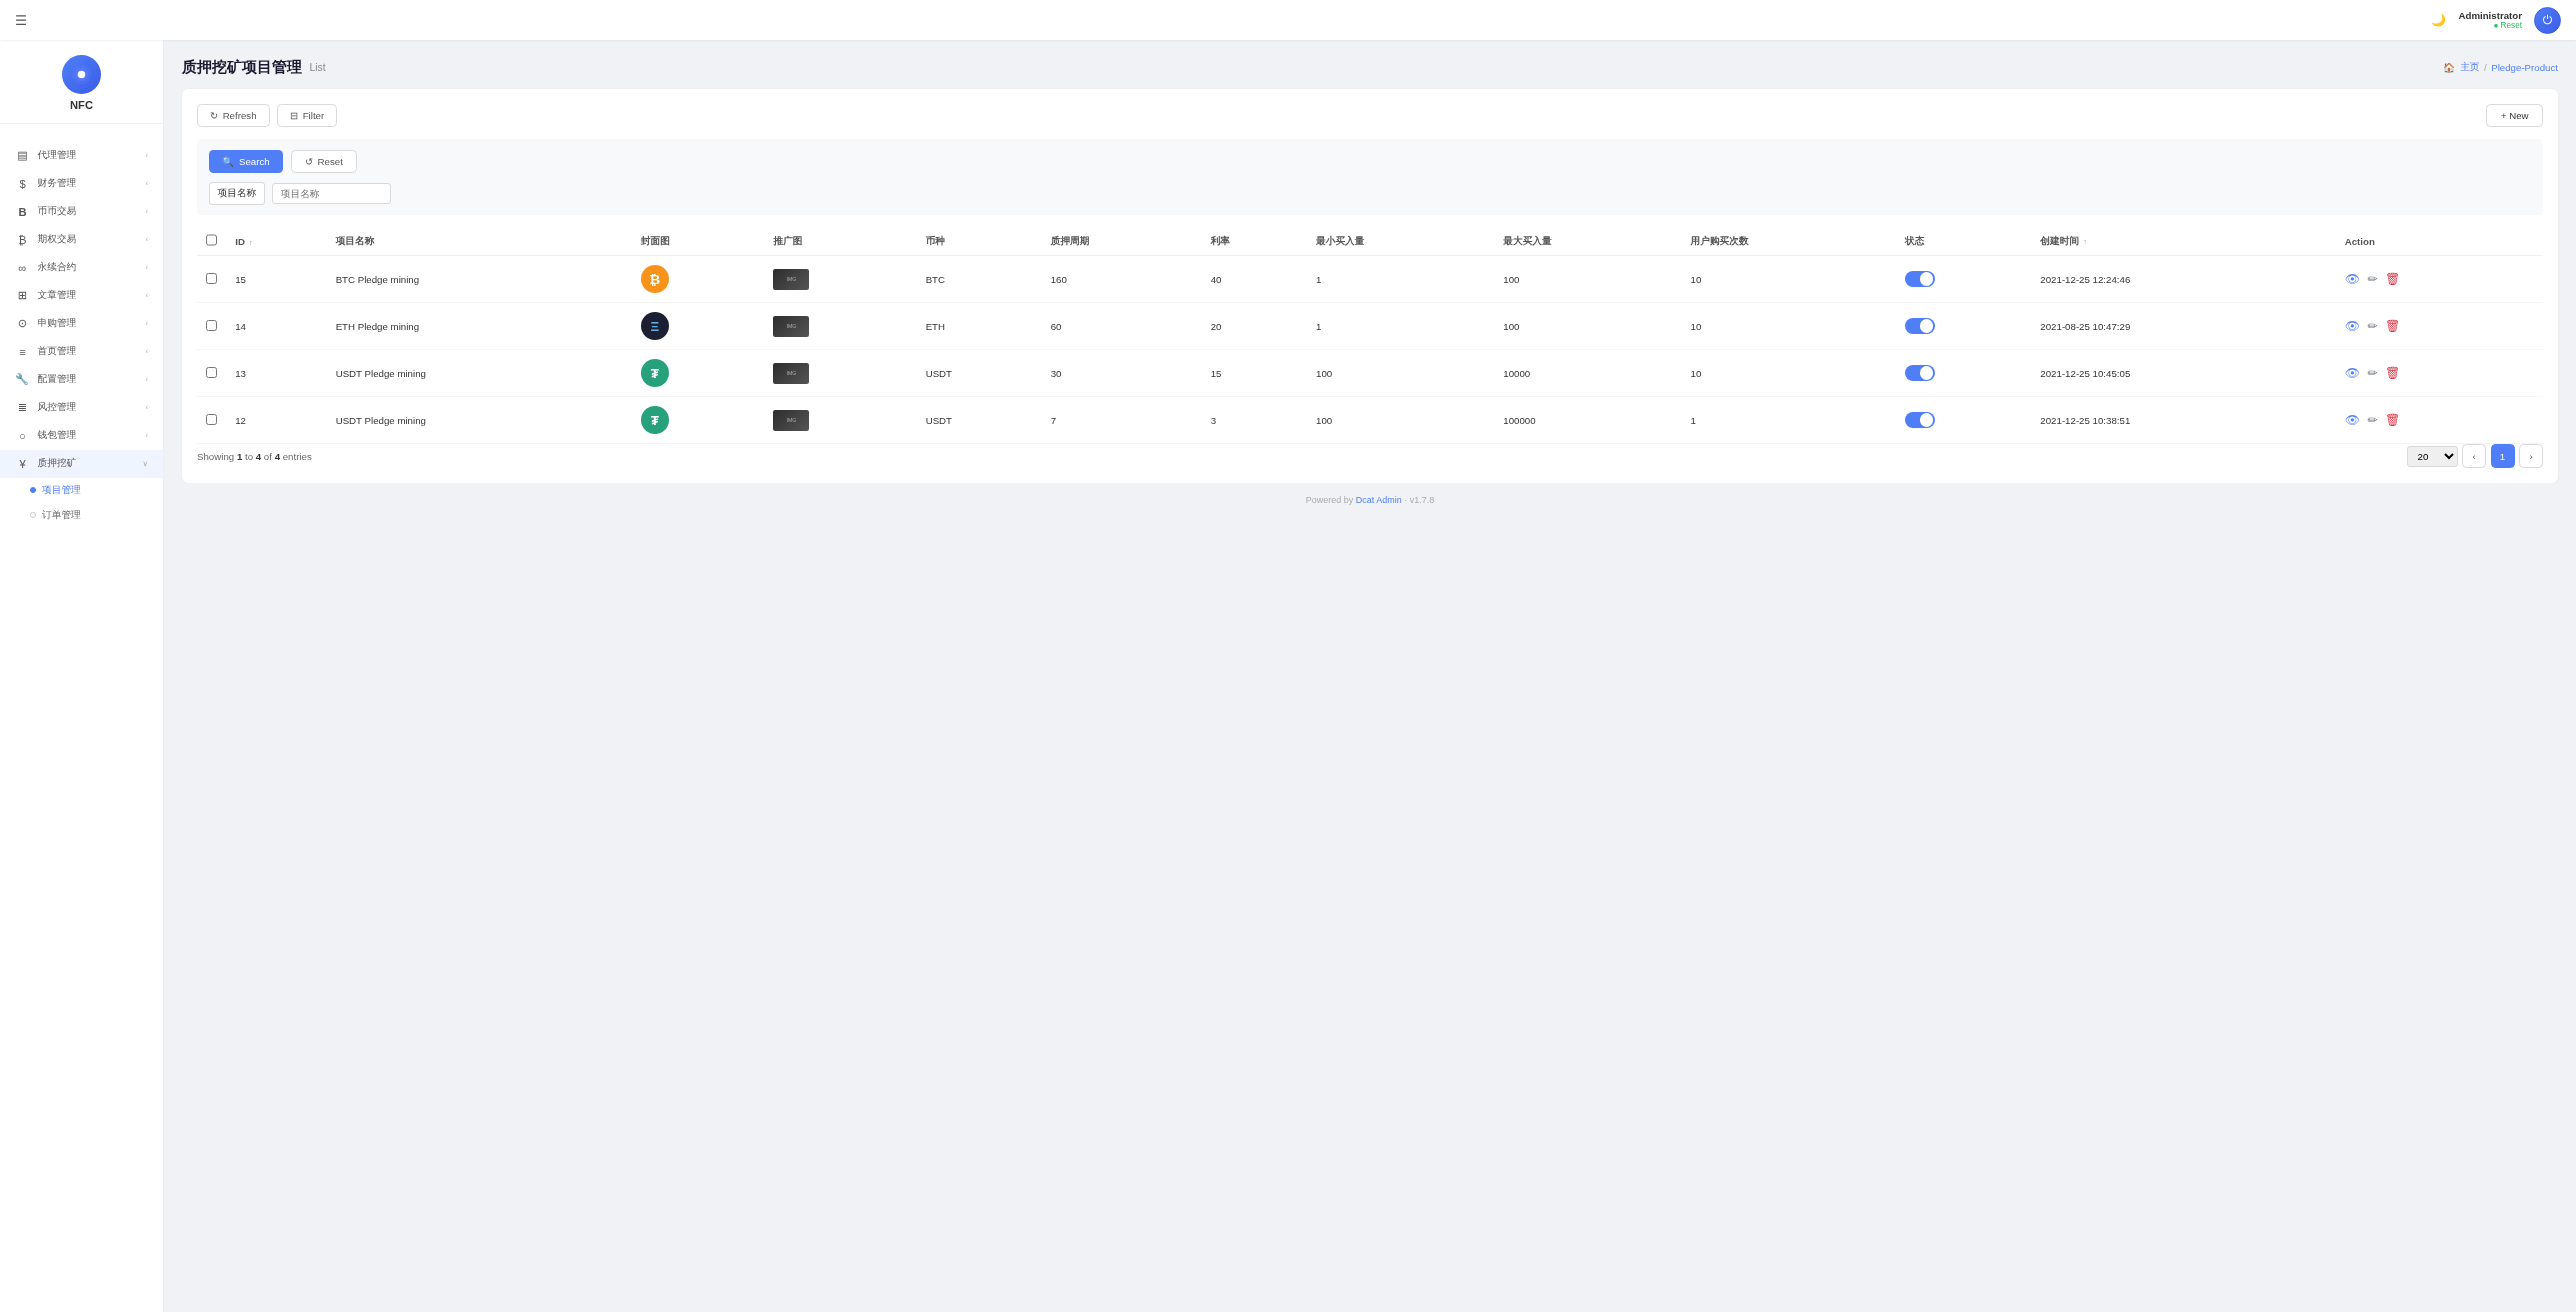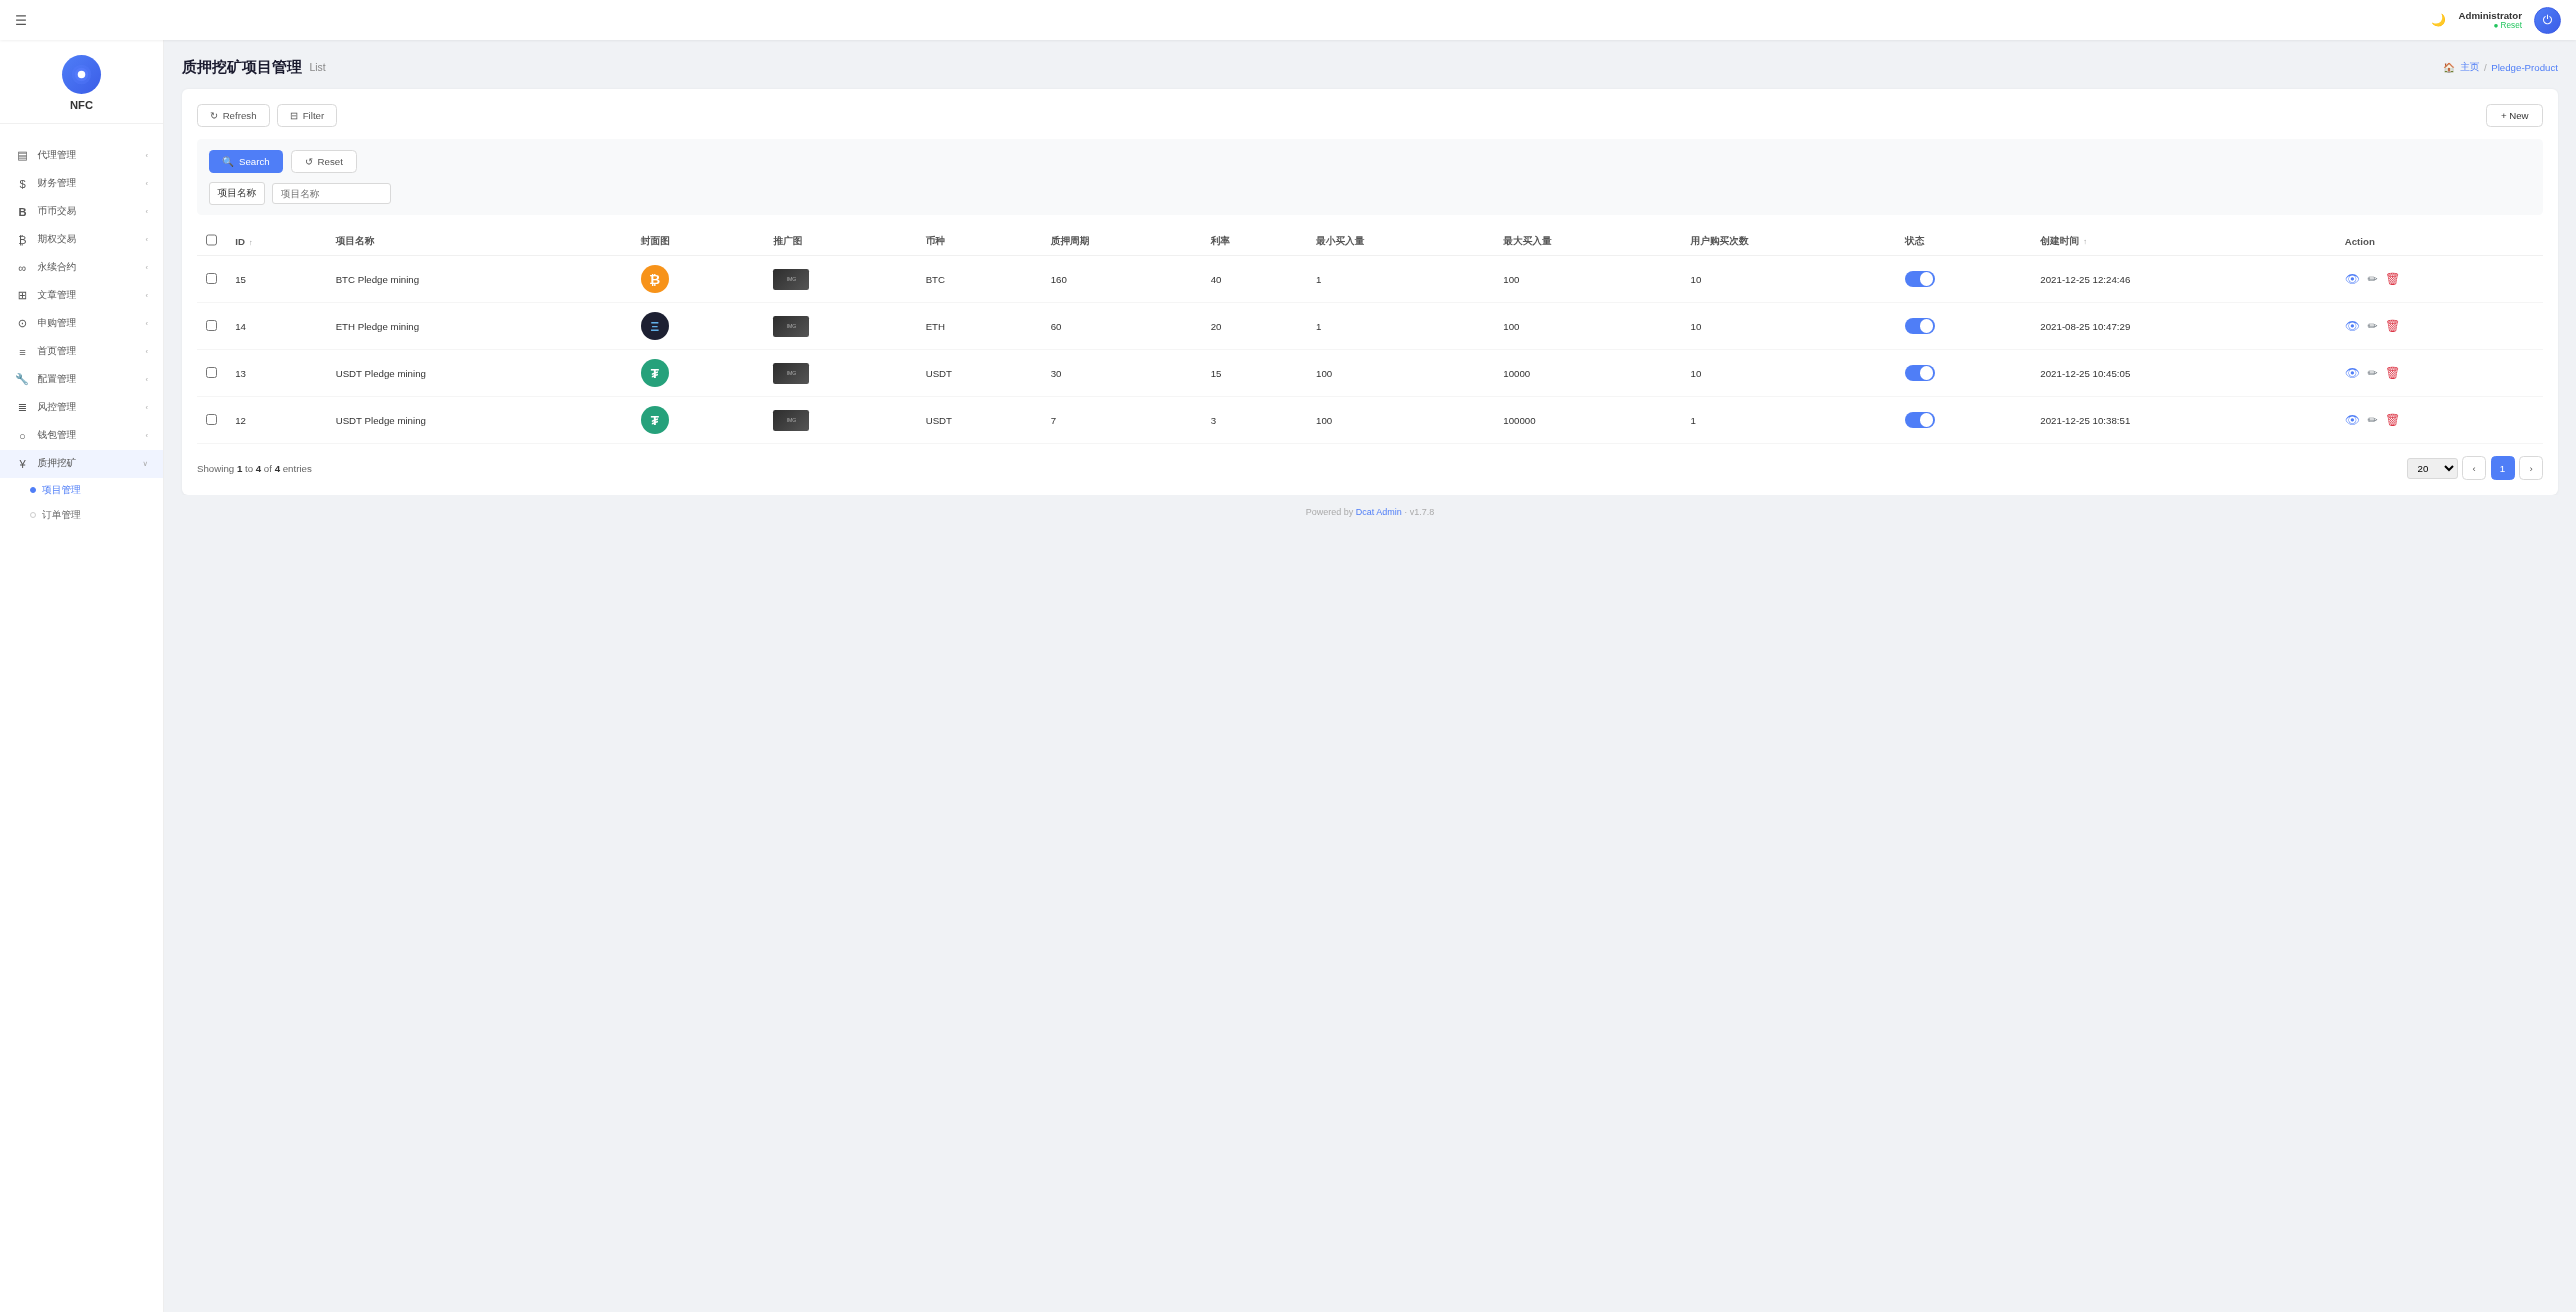--- a/index.html
+++ b/index.html
@@ -212,21 +212,20 @@
 
     .action-icons { display: flex; align-items: center; gap: 7.5px; }
     .action-icon { cursor: pointer; font-size: 12px; }
     .action-view { color: #4f7ef7; }
     .action-edit { color: #6c757d; }
     .action-delete { color: #dc3545; }
 
     
     .pagination-row {
       display: flex; align-items: center; justify-content: space-between;
-      margin-top: 12px;
     }
     .pagination-info { font-size: 9.7px; color: #666; }
     .pagination-info strong { color: #333; }
     .pagination-controls { display: flex; align-items: center; gap: 4.5px; }
     .page-size-select {
       border: 0.7px solid #d9d9d9; border-radius: 3px;
       padding: 3px 6px; font-size: 9.7px; outline: none;
     }
     .page-btn {
       width: 24px; height: 24px; border-radius: 4.5px;

